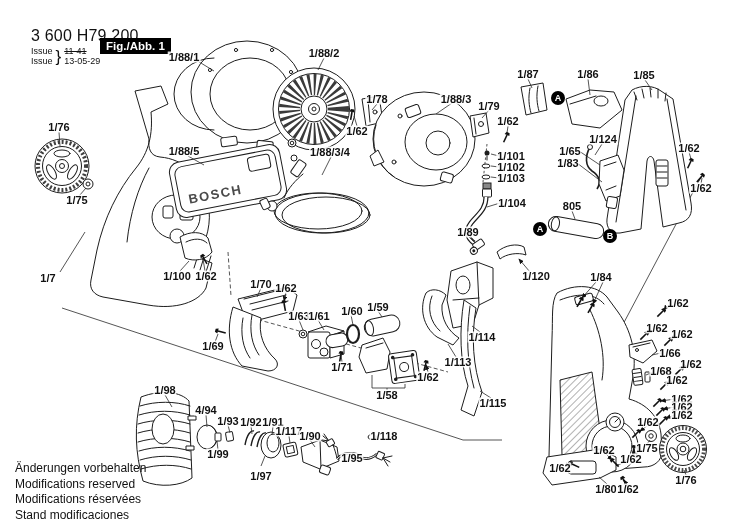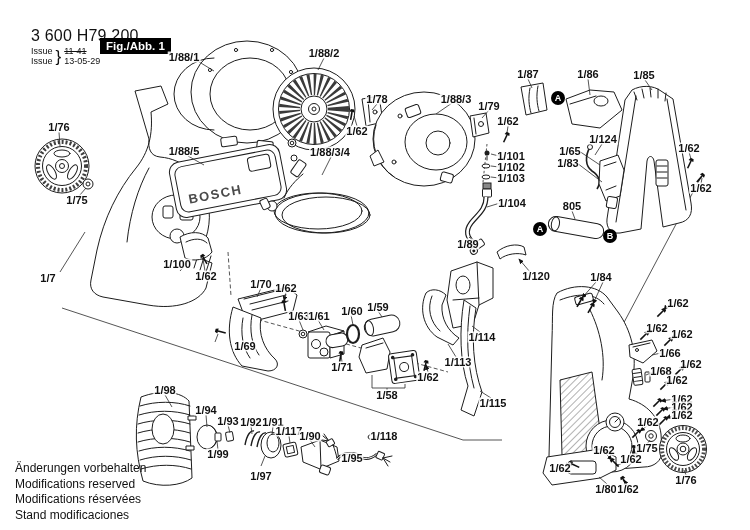--- a/index.html
+++ b/index.html
@@ -411,33 +411,33 @@
       <span class="callout" style="left: 701px; top: 188px;">1/62</span>
       <span class="callout" style="left: 572px; top: 206px;">805</span>
       <span class="callout" style="left: 59px; top: 127px;">1/76</span>
       <span class="callout" style="left: 77px; top: 200px;">1/75</span>
       <span class="callout" style="left: 184px; top: 151px;">1/88/5</span>
       <span class="callout" style="left: 330px; top: 152px;">1/88/3/4</span>
       <span class="callout" style="left: 511px; top: 156px;">1/101</span>
       <span class="callout" style="left: 511px; top: 167px;">1/102</span>
       <span class="callout" style="left: 511px; top: 178px;">1/103</span>
       <span class="callout" style="left: 512px; top: 203px;">1/104</span>
-      <span class="callout" style="left: 468px; top: 244px;">1/89</span>
+      <span class="callout" style="left: 468px; top: 232px;">1/89</span>
       <span class="callout" style="left: 536px; top: 276px;">1/120</span>
       <span class="callout" style="left: 601px; top: 277px;">1/84</span>
       <span class="callout" style="left: 48px; top: 278px;">1/7</span>
-      <span class="callout" style="left: 177px; top: 264px;">1/100</span>
+      <span class="callout" style="left: 177px; top: 276px;">1/100</span>
       <span class="callout" style="left: 206px; top: 276px;">1/62</span>
       <span class="callout" style="left: 261px; top: 284px;">1/70</span>
       <span class="callout" style="left: 286px; top: 288px;">1/62</span>
       <span class="callout" style="left: 299px; top: 316px;">1/63</span>
       <span class="callout" style="left: 319px; top: 316px;">1/61</span>
       <span class="callout" style="left: 352px; top: 311px;">1/60</span>
       <span class="callout" style="left: 378px; top: 307px;">1/59</span>
-      <span class="callout" style="left: 213px; top: 346px; margin-left: 32px;">1/69</span>
+      <span class="callout" style="left: 213px; top: 346px;">1/69</span>
       <span class="callout" style="left: 342px; top: 367px;">1/71</span>
       <span class="callout" style="left: 387px; top: 395px; text-align: center;">1/58</span>
       <span class="callout" style="left: 428px; top: 377px;">1/62</span>
       <span class="callout" style="left: 458px; top: 362px;">1/113</span>
       <span class="callout" style="left: 482px; top: 337px;">1/114</span>
       <span class="callout" style="left: 493px; top: 403px;">1/115</span>
       <span class="callout" style="left: 678px; top: 303px;">1/62</span>
       <span class="callout" style="left: 657px; top: 328px;">1/62</span>
       <span class="callout" style="left: 682px; top: 334px;">1/62</span>
       <span class="callout" style="left: 670px; top: 353px;">1/66</span>
@@ -449,21 +449,21 @@
       <span class="callout" style="left: 682px; top: 415px;">1/62</span>
       <span class="callout" style="left: 648px; top: 422px;">1/62</span>
       <span class="callout" style="left: 604px; top: 450px;">1/62</span>
       <span class="callout" style="left: 647px; top: 448px;">1/75</span>
       <span class="callout" style="left: 631px; top: 459px;">1/62</span>
       <span class="callout" style="left: 560px; top: 468px;">1/62</span>
       <span class="callout" style="left: 606px; top: 489px;">1/80</span>
       <span class="callout" style="left: 628px; top: 489px;">1/62</span>
       <span class="callout" style="left: 686px; top: 480px;">1/76</span>
       <span class="callout" style="left: 165px; top: 390px;">1/98</span>
-      <span class="callout" style="left: 206px; top: 410px;">1/94</span>
+      <span class="callout" style="left: 206px; top: 410px;">4/94</span>
       <span class="callout" style="left: 228px; top: 421px;">1/93</span>
       <span class="callout" style="left: 251px; top: 422px;">1/92</span>
       <span class="callout" style="left: 273px; top: 422px;">1/91</span>
       <span class="callout" style="left: 289px; top: 431px;">1/117</span>
       <span class="callout" style="left: 310px; top: 436px;">1/90</span>
       <span class="callout" style="left: 218px; top: 454px;">1/99</span>
       <span class="callout" style="left: 261px; top: 476px;">1/97</span>
       <span class="callout" style="left: 352px; top: 458px;">1/95</span>
       <span class="callout" style="left: 384px; top: 436px;">1/118</span>
       <span class="marker" style="left: 558px; top: 98px;">A</span>

